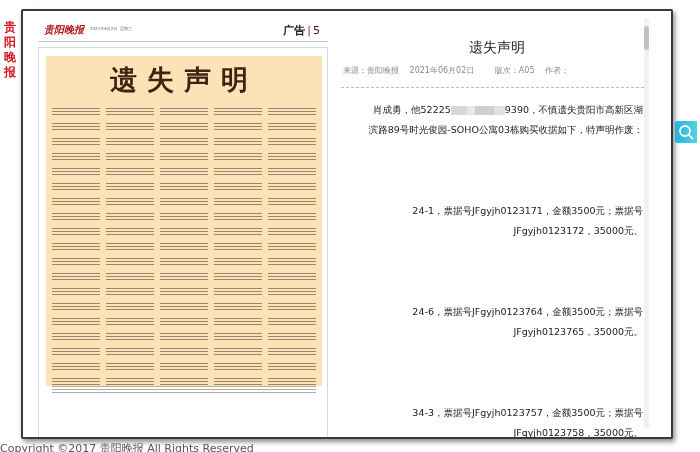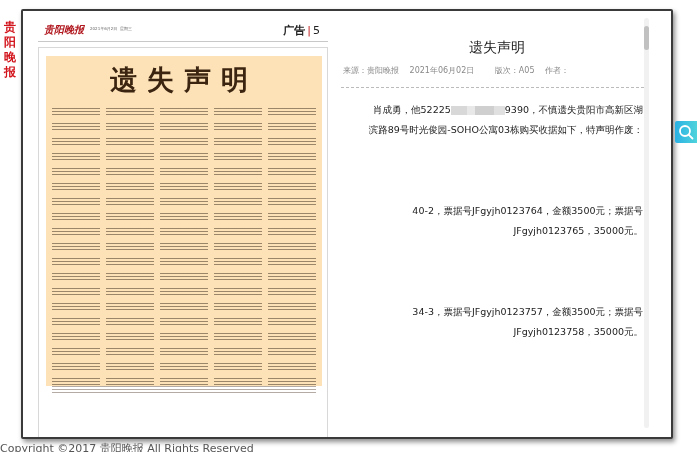--- a/index.html
+++ b/index.html
@@ -145,21 +145,22 @@
     <div class="article-title">遗失声明</div>
     <div class="article-meta">
       <span>来源：贵阳晚报</span>
       <span>2021年06月02日</span>
       <span class="gap">版次：A05</span>
       <span>作者：</span>
     </div>
     <div class="divider"></div>
     <div class="article-body">
       <p class="first"><span>肖成勇，他52225</span><span class="redact"></span><span>9390，不慎遗失贵阳市高新区湖滨路89号时光俊园-SOHO公寓03栋购买收据如下，特声明作废：</span></p>
-      <p>40-2，票据号JFgyjh0123764，金额3500元；票据号JFgyjh0123765，35000元。</p>
+      <p>24-1，票据号JFgyjh0123171，金额3500元；票据号JFgyjh0123172，35000元。</p>
+      <p>24-6，票据号JFgyjh0123764，金额3500元；票据号JFgyjh0123765，35000元。</p>
       <p>34-3，票据号JFgyjh0123757，金额3500元；票据号JFgyjh0123758，35000元。</p>
 
     </div>
   </div>
 </div>
 
 <div class="scrollbar">
   <div class="scroll-thumb"></div>
 </div>
 

